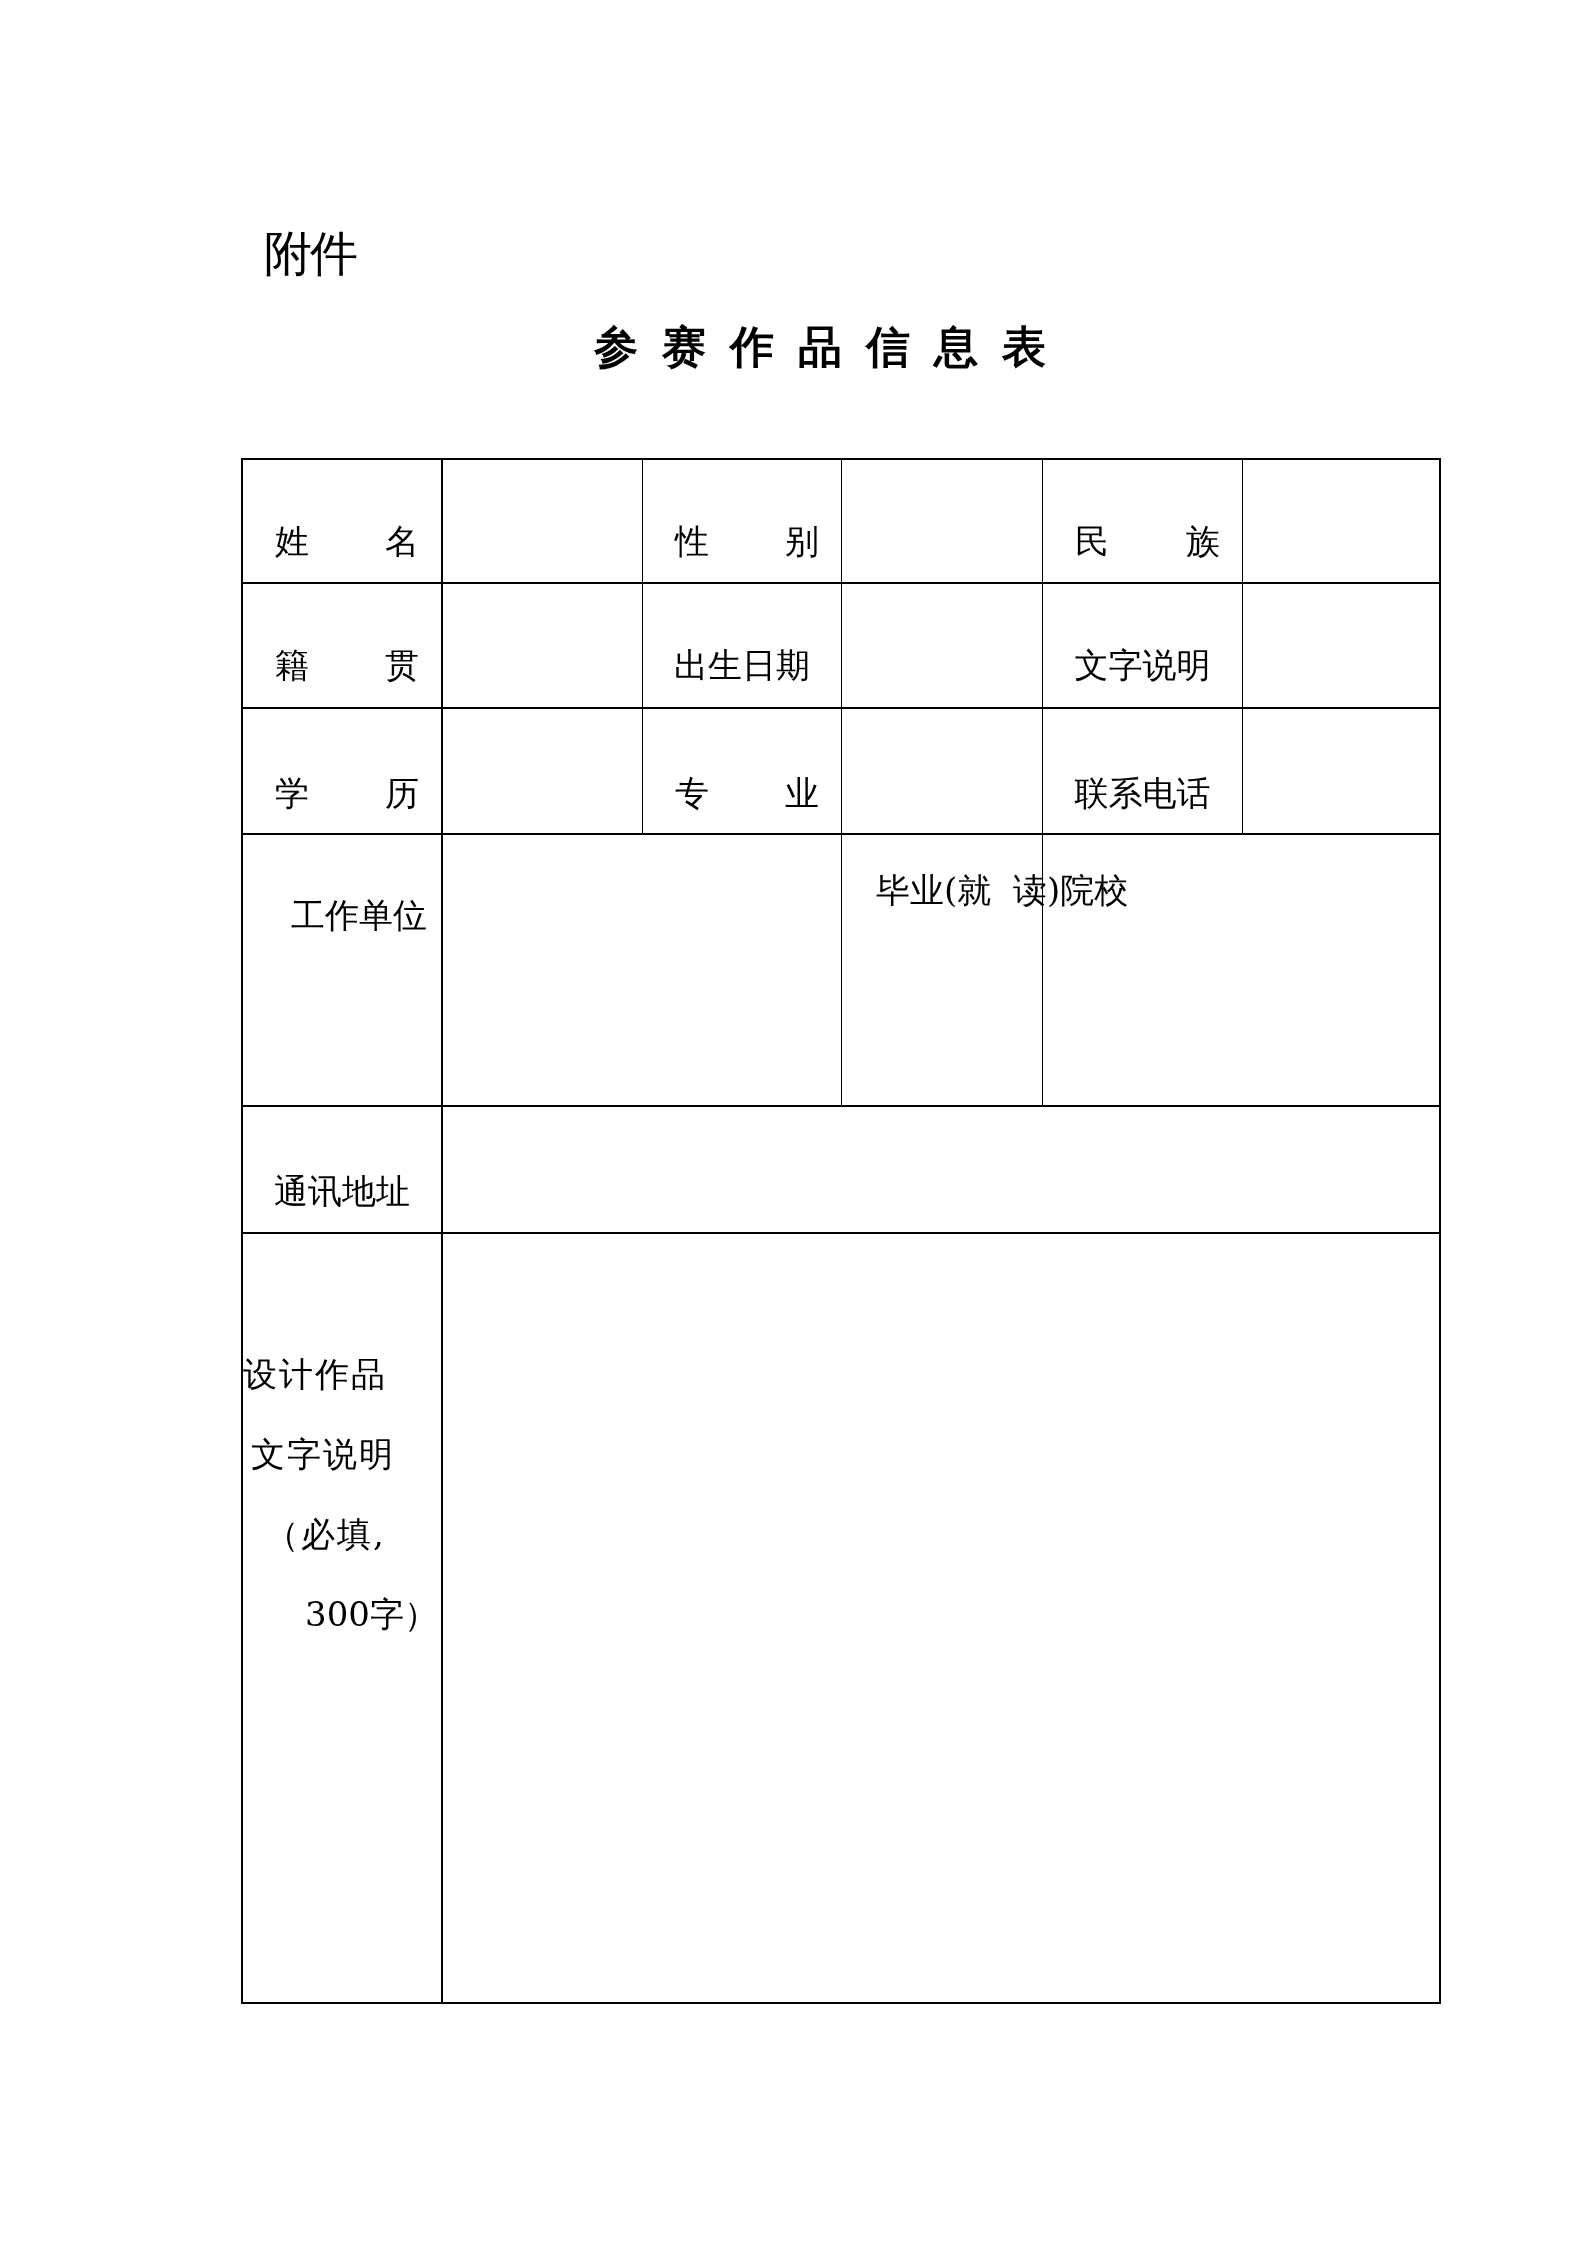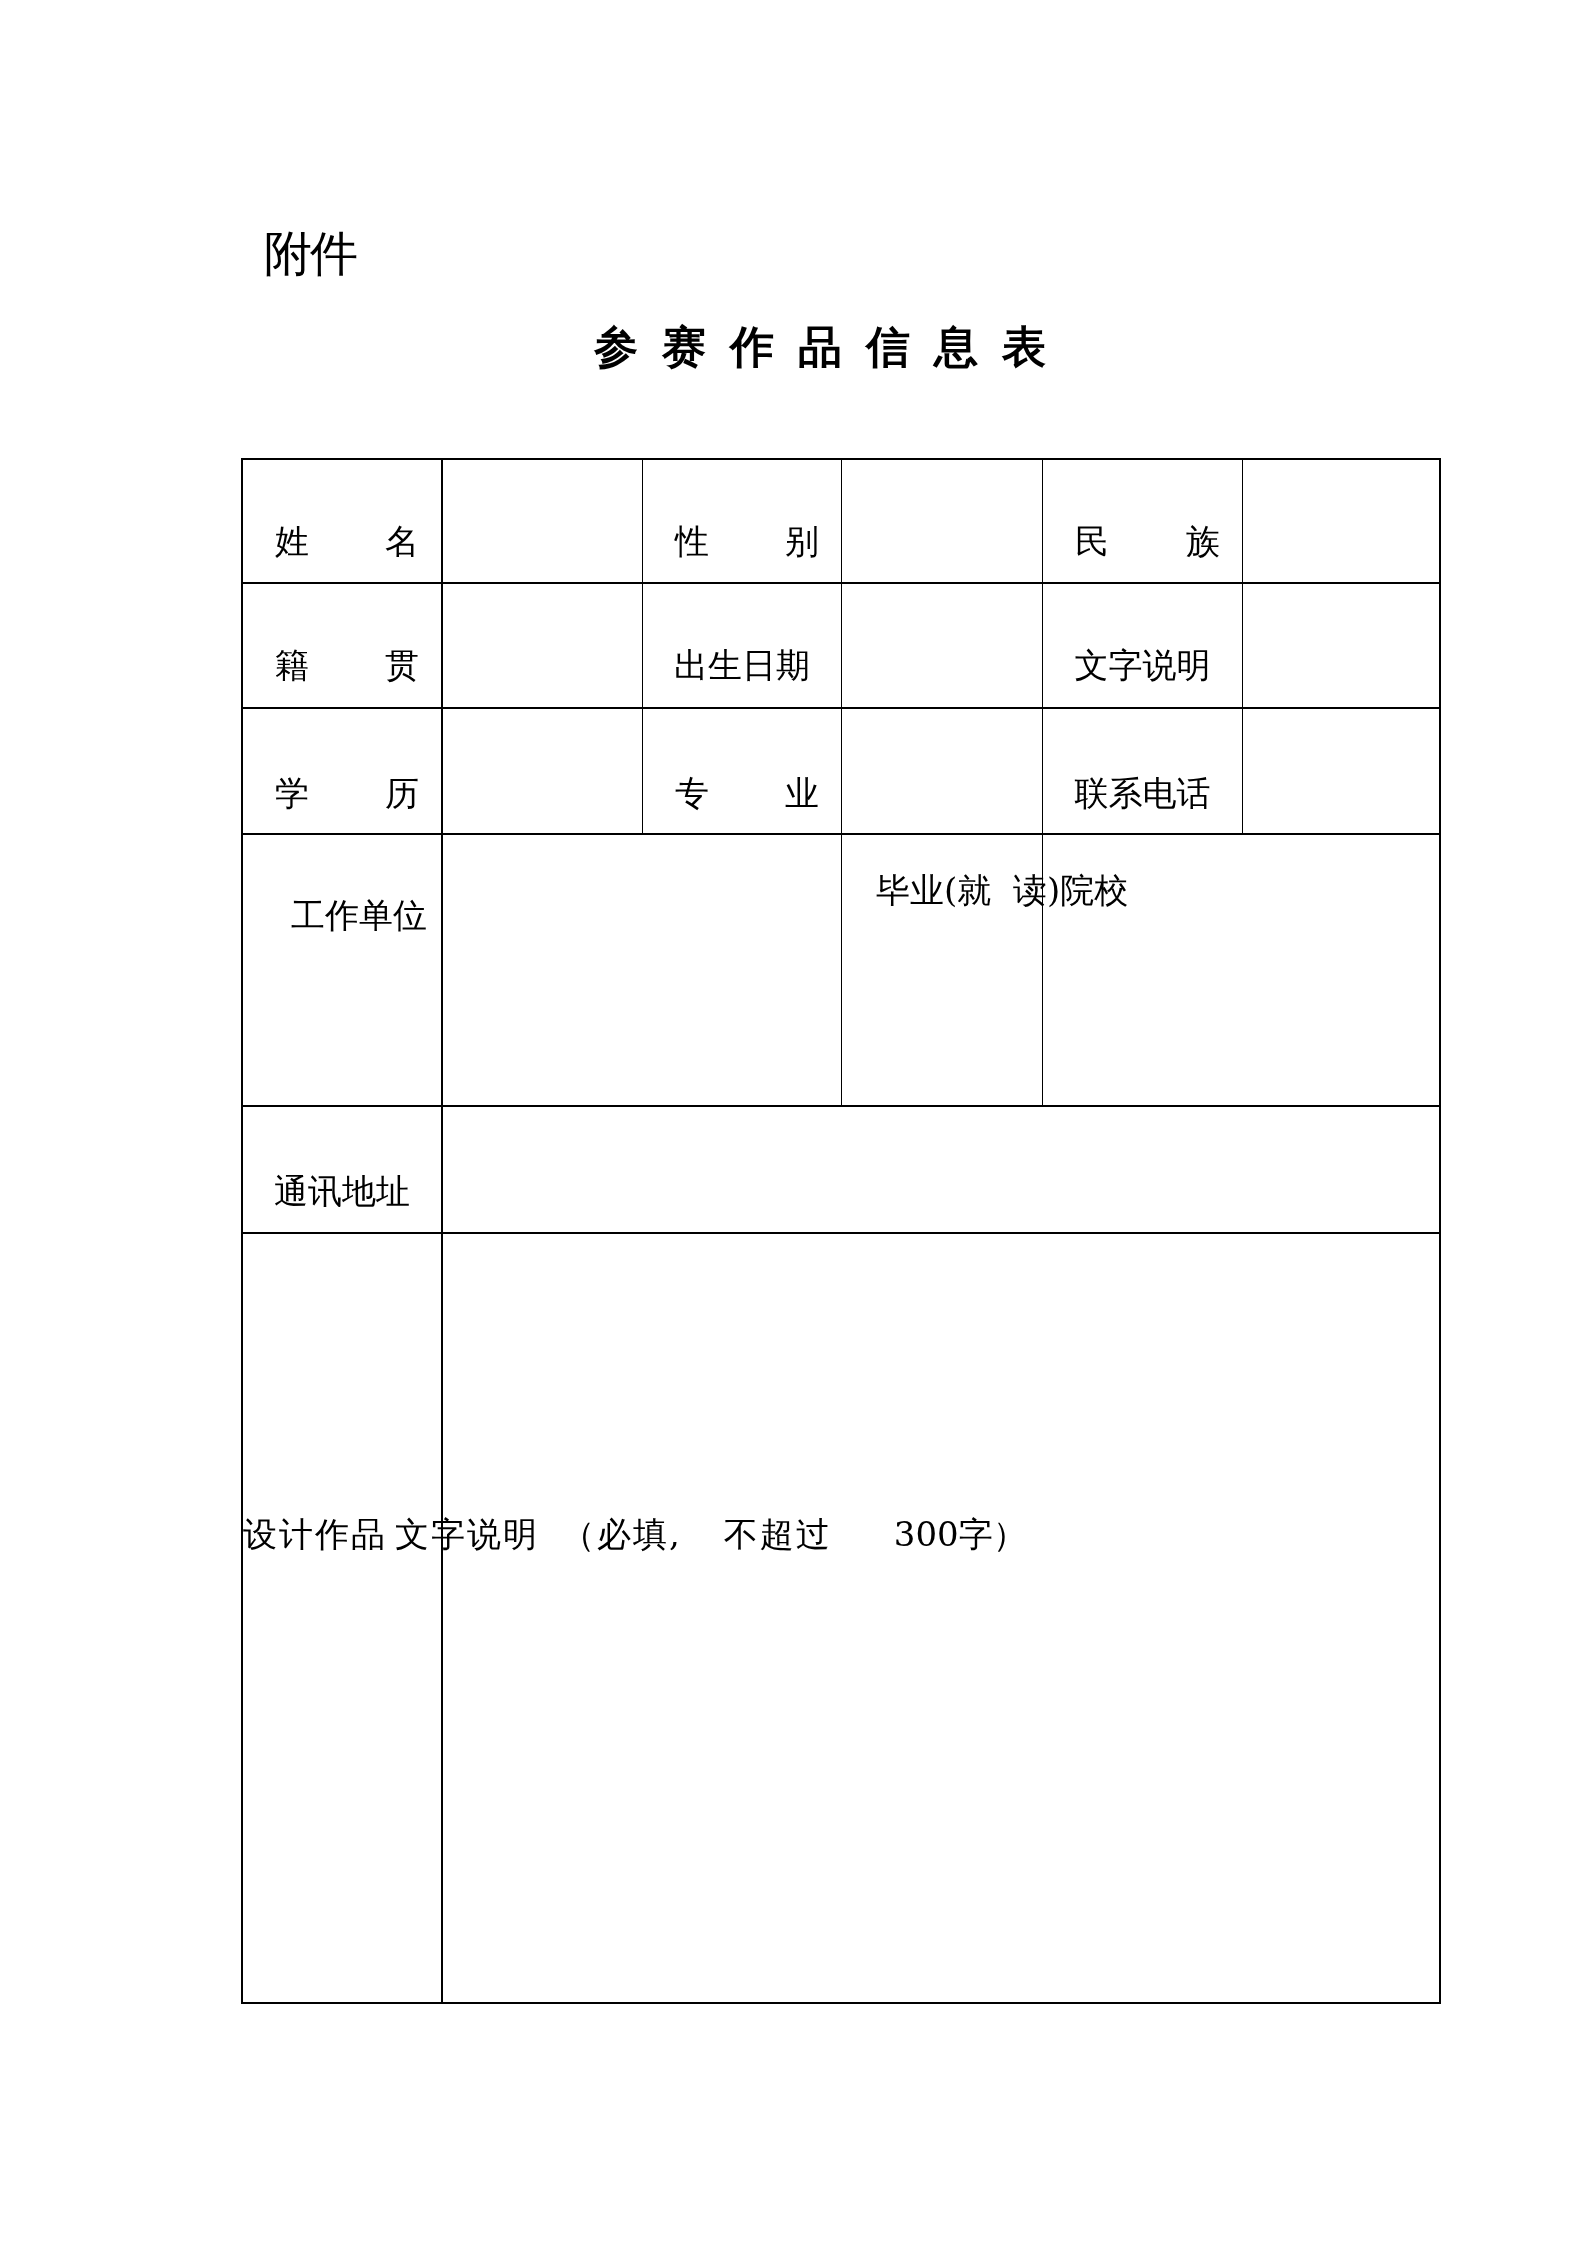--- a/index.html
+++ b/index.html
@@ -91,21 +91,20 @@
   <div class="cell multi" style="left:876px;top:852px;width:160px;height:240px;">
     <span>毕业(</span>
     <span style="white-space:pre;">就  读)</span>
     <span>院校</span>
   </div>
   <div class="field" style="left:1043px;top:835px;width:396px;height:270px;"></div>
 
   <div class="cell center" style="left:243px;top:1150px;width:198px;height:84px;">通讯地址</div>
   <div class="field" style="left:443px;top:1107px;width:996px;height:125px;"></div>
 
-  <div class="cell" style="left:243px;top:1334px;width:198px;height:400px;flex-direction:row;align-items:center;justify-content:flex-start;">
+  <div class="cell" style="left:243px;top:1334px;width:198px;height:400px;flex-direction:column;align-items:flex-start;justify-content:flex-start;">
     <span style="display:block;line-height:80px;white-space:nowrap;letter-spacing:2px;">设计作品</span>
     <span style="display:block;line-height:80px;white-space:nowrap;padding-left:8px;letter-spacing:2px;">文字说明</span>
     <span style="display:block;line-height:80px;white-space:nowrap;padding-left:22px;letter-spacing:2px;">（必填,</span>
-    <span style="display:block;line-height:80px;white-space:nowrap;padding-left:42px;letter-spacing:2px;">不超过</span>
     <span style="display:block;line-height:80px;white-space:nowrap;padding-left:62px;">300字）</span>
   </div>
   <div class="field" style="left:443px;top:1234px;width:996px;height:768px;"></div>
 </div>
 
 </body></html>

